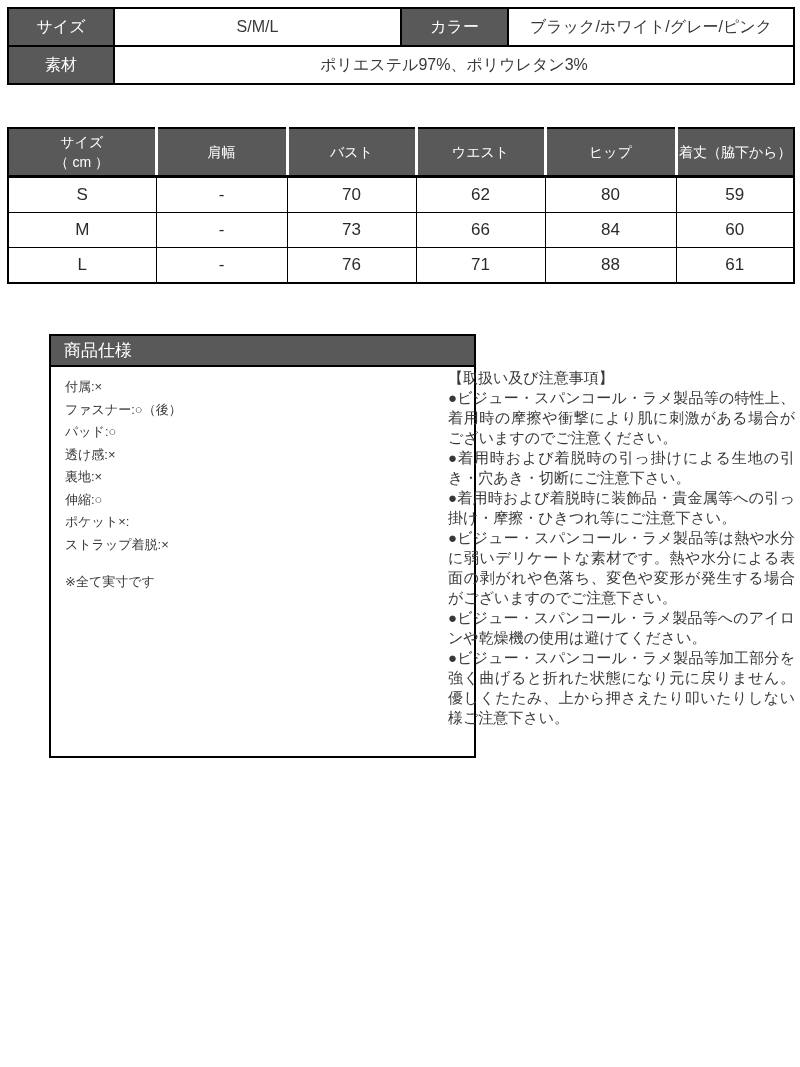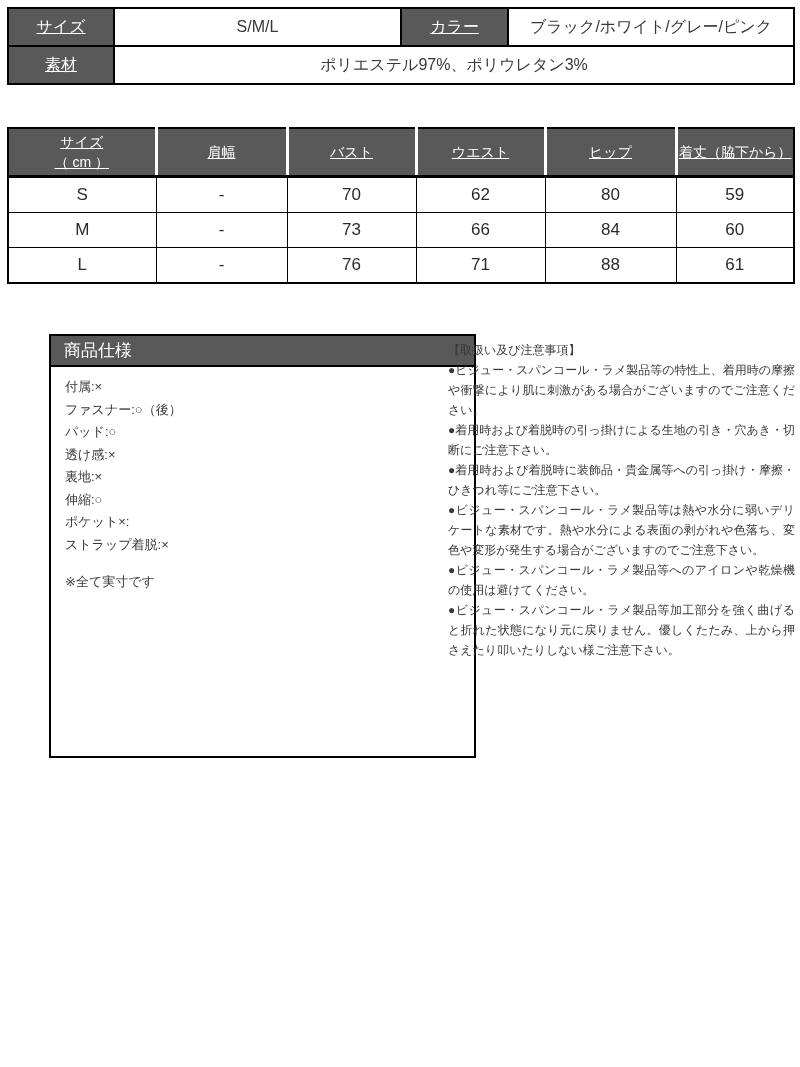--- a/index.html
+++ b/index.html
@@ -10,21 +10,21 @@
   }
   html,body{margin:0;padding:0;}
   body{
     width:800px;height:1067px;background:#ffffff;position:relative;
     font-family:"Liberation Sans","DejaVu Sans",sans-serif;
     color:var(--text);
   }
   table{border-collapse:collapse;table-layout:fixed;background:#fff;}
   th,td{border:2px solid var(--border);padding:0;text-align:center;vertical-align:middle;}
   th{font-weight:normal;}
-  .dark{background:var(--header-bg);color:var(--header-text);text-decoration:underline;}
+  .dark{background:var(--header-bg);color:var(--header-text);}
 
   
   .spec-wrap{position:absolute;left:7px;top:7px;}
   .spec-table{width:786px;font-size:16px;}
   .spec-table td,.spec-table th{height:36px;}
 
   
   .chart-wrap{position:absolute;left:7px;top:127px;}
   .size-chart{width:786px;}
   .size-chart thead th{height:46px;font-size:14px;border-bottom:3px solid var(--border);line-height:1.45;}
@@ -33,21 +33,21 @@
   .size-chart{border:2px solid var(--border);}
 
   
   .ps-box{position:absolute;left:7px;top:334px;width:423px;height:420px;border:2px solid var(--border);background:#fff;margin-left:42px;}
   .ps-header{height:29px;background:var(--header-bg);border-bottom:2px solid var(--border);
     color:var(--header-text);font-size:17px;line-height:29px;padding-left:13px;}
   .ps-body{padding:9px 14px 0 14px;font-size:13px;line-height:22.5px;}
   .ps-note{margin-top:15px;}
 
   
-  .care{position:absolute;left:448px;top:340px;width:347px;font-size:12px;line-height:20px;color:var(--text);}
+  .care{position:absolute;left:448px;top:368px;width:347px;font-size:15px;line-height:20px;color:var(--text);}
   .care p{margin:0;text-align:justify;}
 </style>
 </head>
 <body>
 
 <div class="spec-wrap">
   <table class="spec-table">
     <colgroup>
         <col style="width:106px">
         <col style="width:287px">

